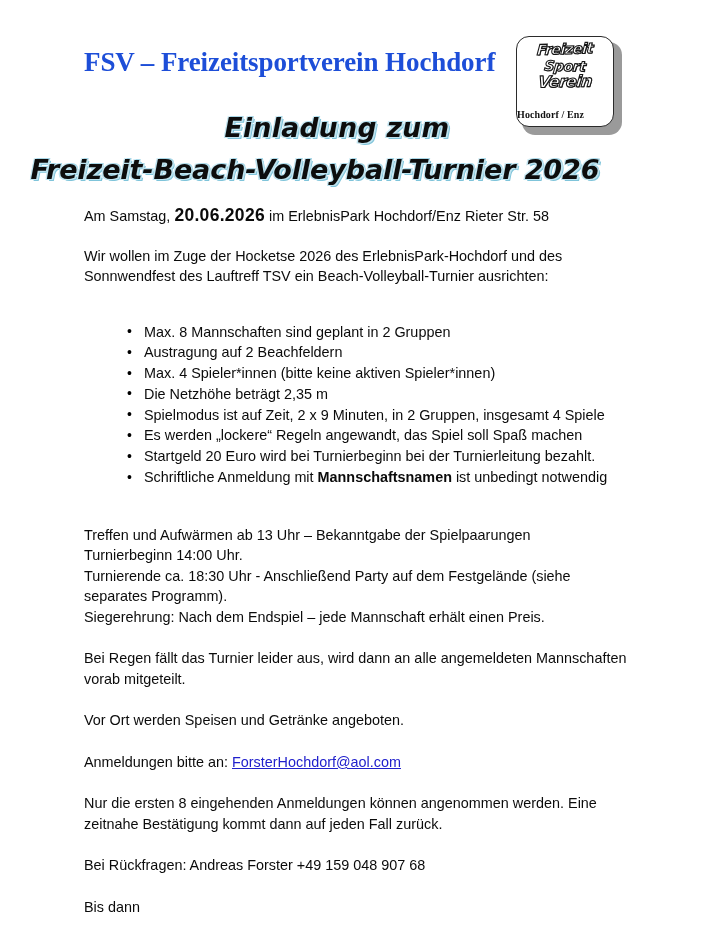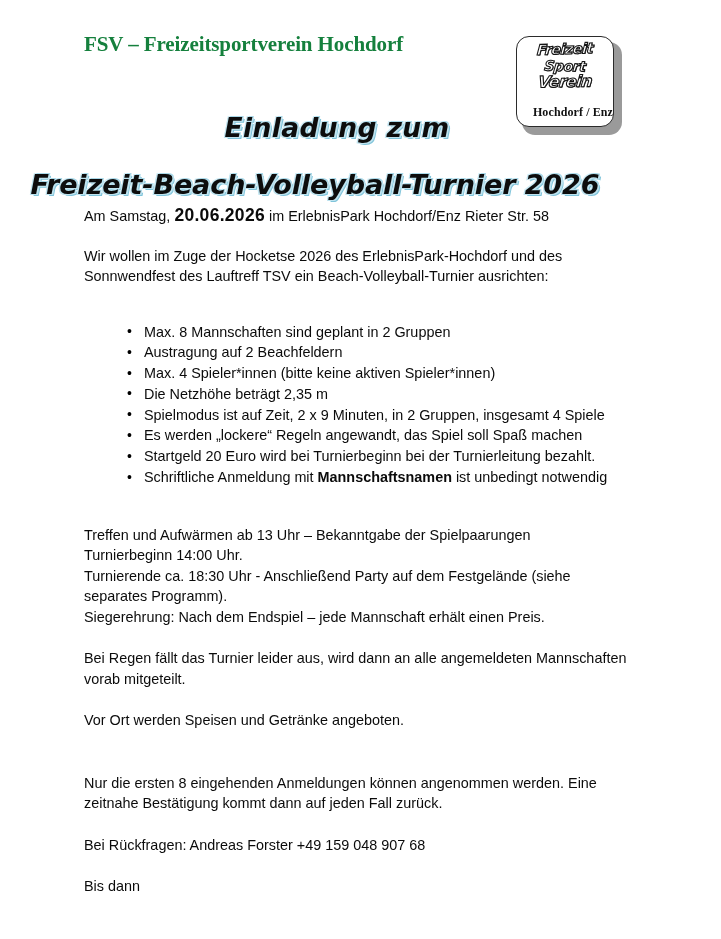--- a/index.html
+++ b/index.html
@@ -13,27 +13,27 @@
     position: relative;
     font-family: "Liberation Sans", sans-serif;
     color: #000000;
     overflow: hidden;
   }
 
   
   .club-header {
     position: absolute;
     left: 84px;
-    top: 32px;
+    top: 47px;
     font-family: "Liberation Serif", serif;
     font-weight: bold;
-    font-size: 21px;
+    font-size: 27px;
     letter-spacing: -0.1px;
     white-space: nowrap;
-    color: #15803d;
+    color: #1d4ed8;
   }
 
   
   .logo-wrap {
     position: absolute;
     left: 516px;
     top: 36px;
     width: 108px;
     height: 100px;
   }
@@ -90,24 +90,24 @@
     font-size: 16px;
     letter-spacing: -0.7px;
     margin-top: 1px;
     transform: skewX(-7deg) rotate(-1deg);
   }
   .logo-sub {
     position: absolute;
     left: 0;
     right: 0;
     bottom: 6px;
-    text-align: right;
+    text-align: left;
     font-family: "Liberation Serif", serif;
     font-weight: bold;
-    font-size: 12px;
+    font-size: 10px;
     letter-spacing: 0.1px;
     color: #111111;
   }
 
   
   .title-block {
     position: absolute;
     left: 0;
     top: 112px;
     width: 628px;
@@ -128,21 +128,21 @@
   .title-line-1 {
     text-align: center;
     font-size: 26.5px;
     letter-spacing: 0.4px;
     padding-left: 46px;
   }
   .title-line-2 {
     text-align: center;
     font-size: 27px;
     letter-spacing: -0.1px;
-    margin-top: 26px;
+    margin-top: 11px;
     padding-left: 2px;
   }
 
   
   .body-text {
     position: absolute;
     left: 84px;
     top: 205px;
     width: 548px;
     font-family: "Liberation Sans", sans-serif;
@@ -240,20 +240,21 @@
   <div class="gap-lg"></div>
 
   <p class="para">Bei Regen fällt das Turnier leider aus, wird dann an alle angemeldeten Mannschaften vorab mitgeteilt.</p>
 
   <div class="gap-lg"></div>
 
   <p class="para">Vor Ort werden Speisen und Getränke angeboten.</p>
 
   <div class="gap-lg"></div>
 
+  <p class="para"><span>Anmeldungen bitte an: </span><a class="maillink" href="#">ForsterHochdorf@aol.com</a></p>
 
   <div class="gap-lg"></div>
 
   <p class="para">Nur die ersten 8 eingehenden Anmeldungen können angenommen werden. Eine zeitnahe Bestätigung kommt dann auf jeden Fall zurück.</p>
 
   <div class="gap-lg"></div>
 
   <p class="para">Bei Rückfragen: Andreas Forster +49 159 048 907 68</p>
 
   <div class="gap-lg"></div>

